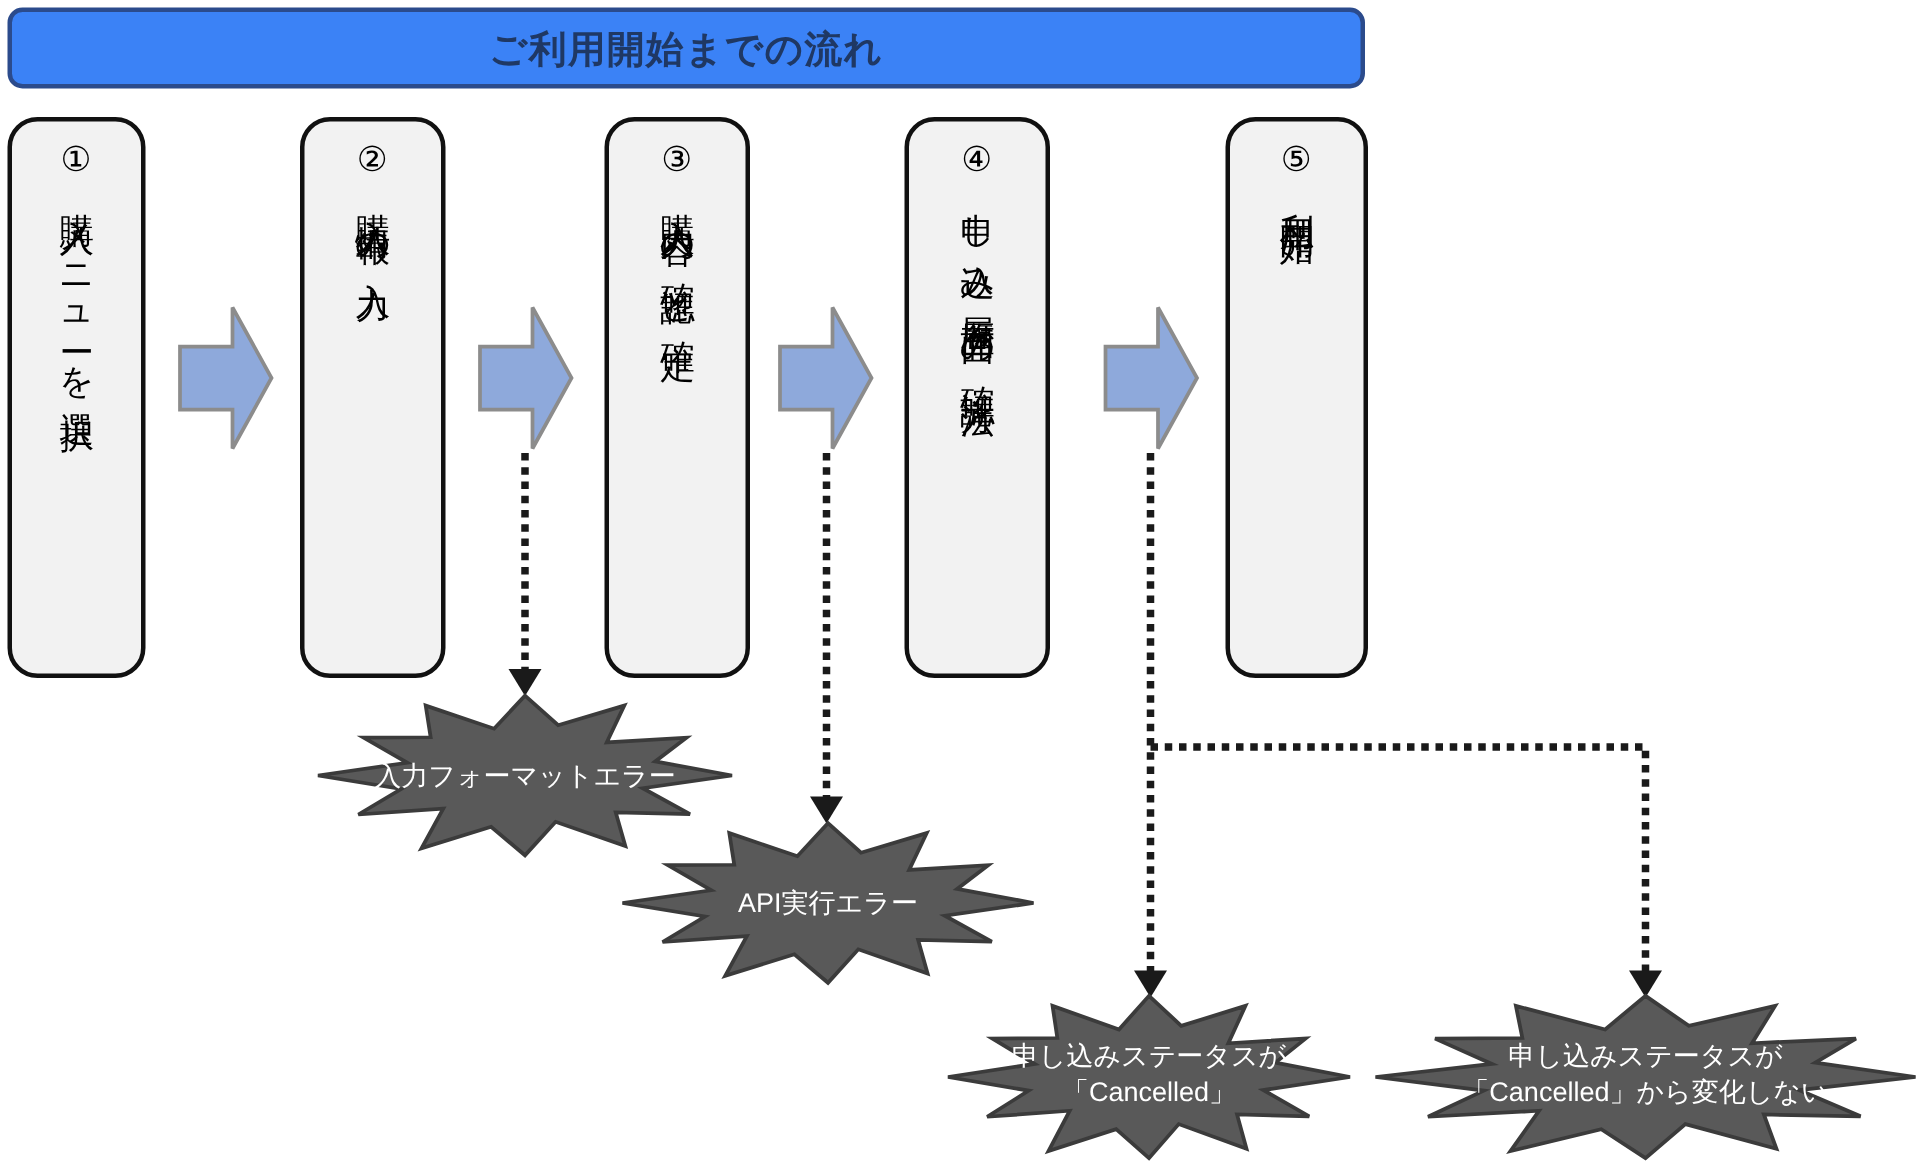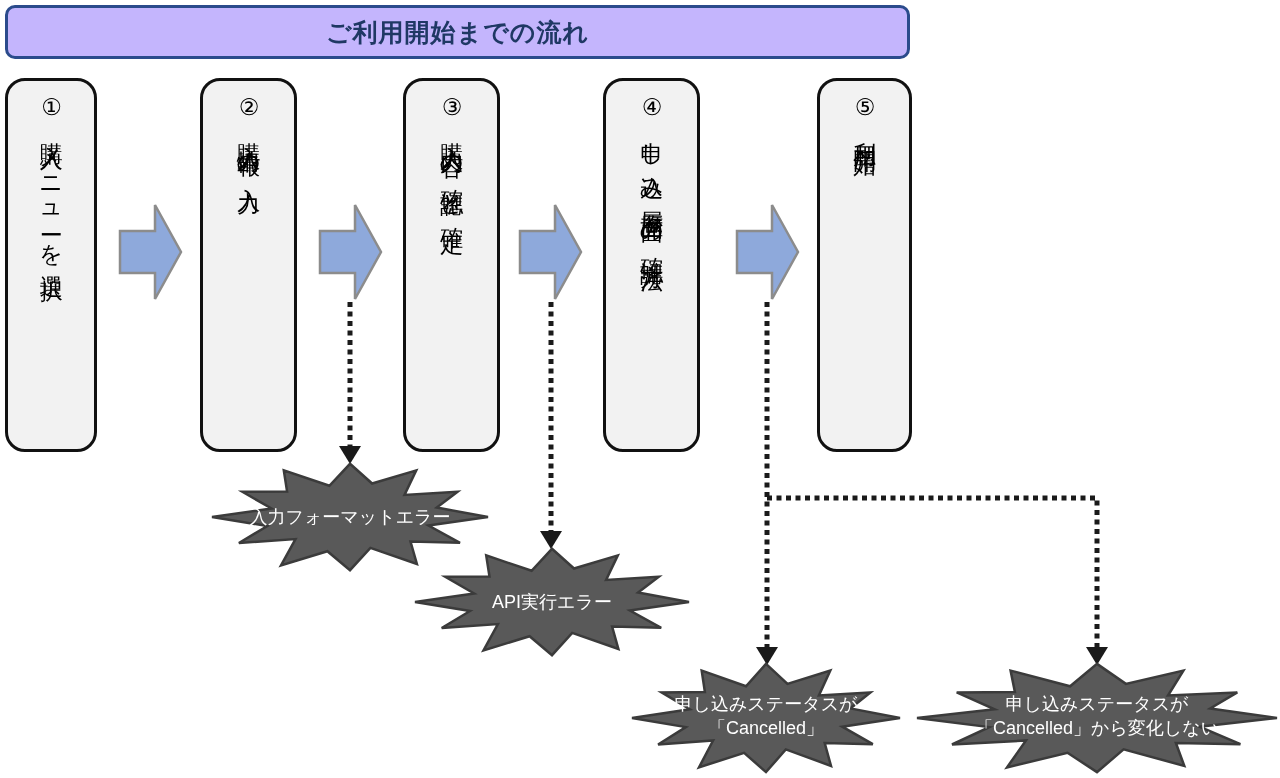--- a/index.html
+++ b/index.html
@@ -4,21 +4,21 @@
 <style>
   html,body{margin:0;padding:0;background:#ffffff;}
   .canvas{
     position:relative;width:1280px;height:778px;overflow:hidden;background:#ffffff;
     font-family:"Liberation Sans","DejaVu Sans",sans-serif;
   }
   .layer{position:absolute;left:0;top:0;width:1280px;height:778px;}
   
   .title-box{
     position:absolute;left:5px;top:5px;width:905px;height:54px;box-sizing:border-box;
-    background:#c4b5fd;border:3px solid #2B4B8C;border-radius:10px;
+    background:#3b82f6;border:3px solid #2B4B8C;border-radius:10px;
     display:flex;align-items:center;justify-content:center;
   }
   .title-box span{font-size:25px;font-weight:bold;color:#1F3864;letter-spacing:1px;}
   
   .step{
     position:absolute;top:78px;height:374px;box-sizing:border-box;
     background:#F2F2F2;border:3px solid #111111;border-radius:20px;
     display:flex;justify-content:center;
   }
   .step .vtext{

